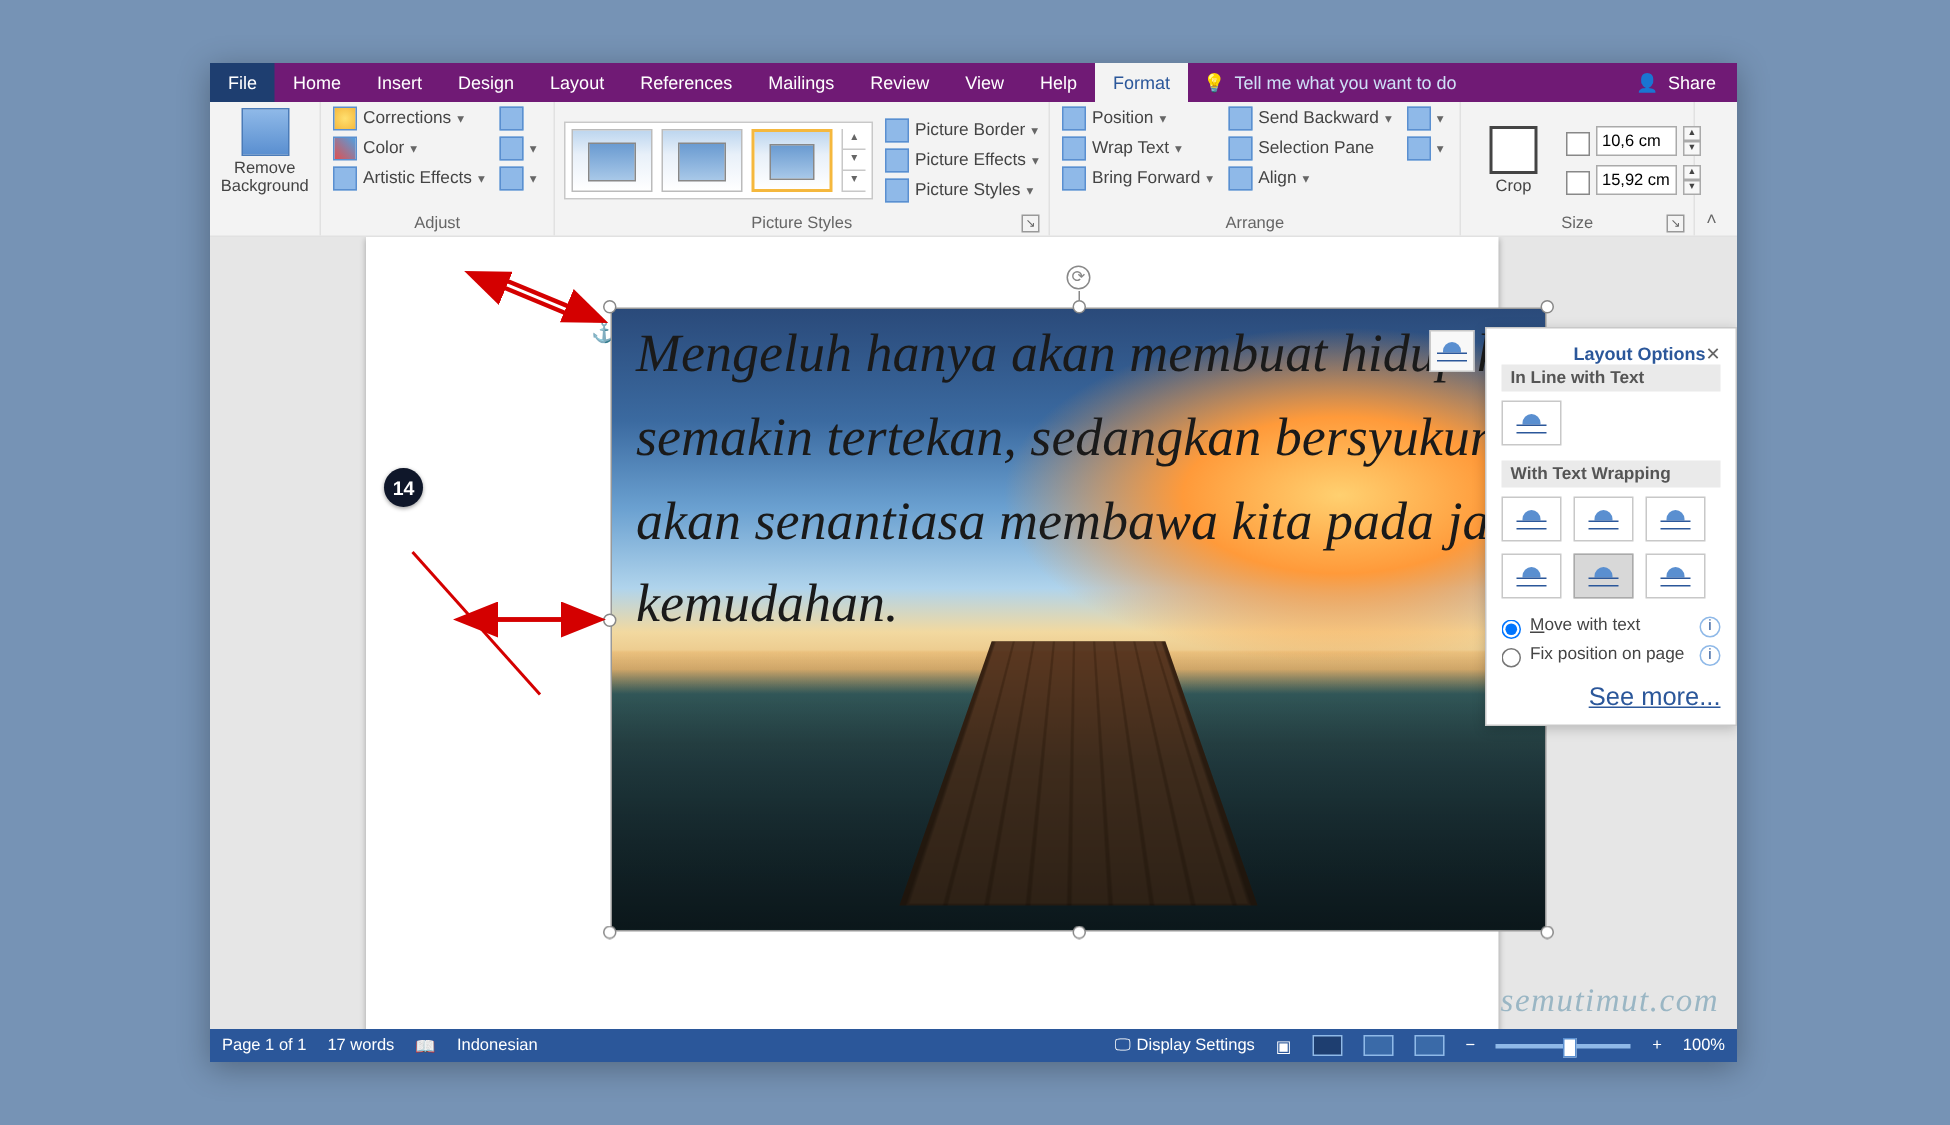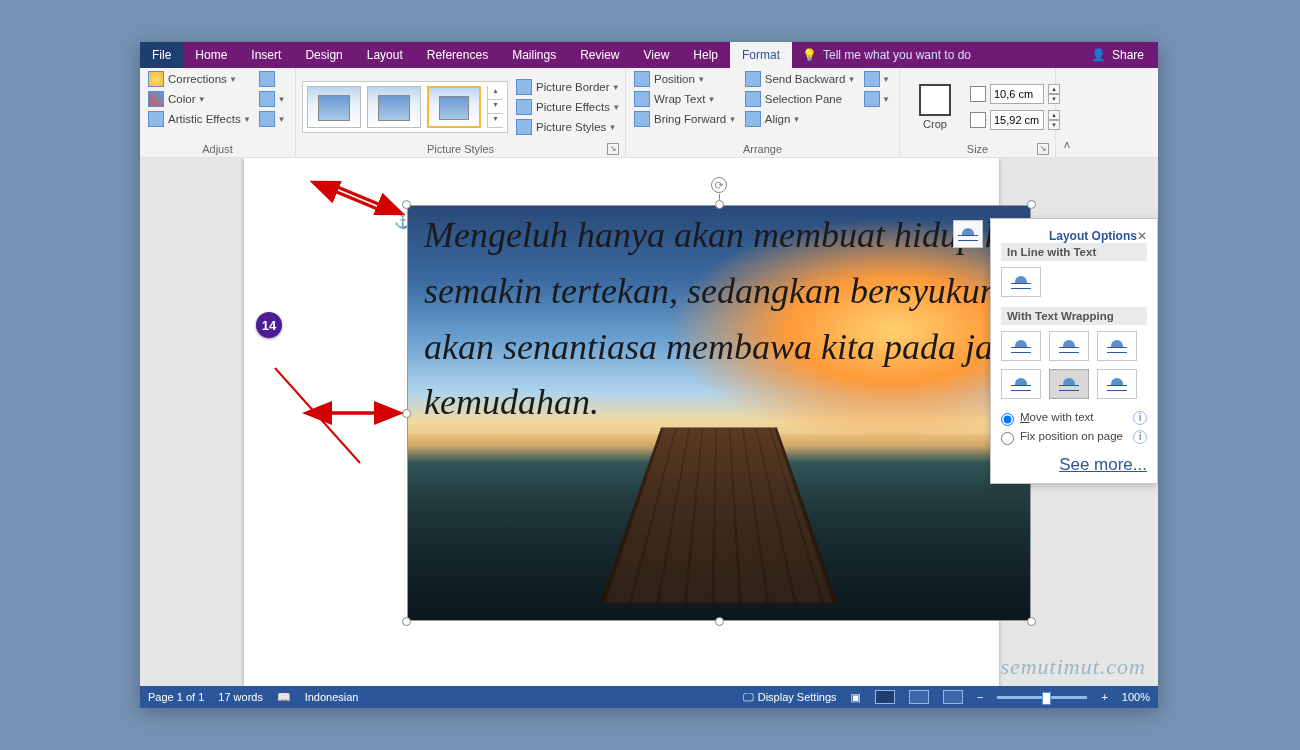--- a/index.html
+++ b/index.html
@@ -21,21 +21,21 @@
 .btn-big { display: flex; flex-direction: column; align-items: center; font-size: 11px; color: #444; padding: 2px 4px; cursor: pointer; min-width: 58px; }
 .btn-big .ico { width: 32px; height: 32px; margin-bottom: 2px; background: linear-gradient(#8fb9e8,#5a8fd0); border: 1px solid #4a7bb8; }
 .ico-sm { width: 16px; height: 16px; display: inline-block; background: #8fb9e8; border: 1px solid #5a8fd0; }
 .dd { font-size: 9px; color: #666; }
 .styles-gallery { display: flex; gap: 6px; border: 1px solid #c8c8c8; padding: 4px; background: #fff; }
 .style-thumb { width: 54px; height: 42px; border: 1px solid #bbb; background: linear-gradient(#bdd6ef,#e8f0f9 40%,#fff); position: relative; cursor: pointer; }
 .style-thumb.sel { border: 2px solid #f5b83d; }
 .style-thumb::after { content: ""; position: absolute; inset: 8px 10px 6px 10px; background: linear-gradient(#6a9bd1,#a8c8e8); border: 1px solid #888; }
 .gallery-more { width: 16px; display: flex; flex-direction: column; border-left: 1px solid #c8c8c8; }
 .gallery-more span { flex: 1; text-align: center; font-size: 8px; color: #666; border-bottom: 1px solid #c8c8c8; cursor: pointer; }
-.spin { display: flex; align-items: center; gap: 4px; }
+.spin { display: flex; align-items: flex-end; gap: 4px; }
 .spin input { width: 54px; height: 20px; font-size: 11px; border: 1px solid #aaa; padding: 0 3px; }
 .spin-btns { display: flex; flex-direction: column; }
 .spin-btns span { width: 12px; height: 10px; border: 1px solid #aaa; font-size: 7px; line-height: 8px; text-align: center; background: #f8f8f8; cursor: pointer; }
 .collapse-rib { width: 22px; display: flex; align-items: flex-end; justify-content: center; font-size: 12px; color: #666; cursor: pointer; padding-bottom: 4px; }
 
 .workspace { flex: 1; background: #e6e6e6; position: relative; overflow: hidden; }
 .page { position: absolute; left: 104px; top: 0; width: 755px; height: 560px; background: #fff; box-shadow: 0 1px 4px rgba(0,0,0,.3); }
 .pic-wrap { position: absolute; left: 163px; top: 47px; width: 624px; height: 416px; }
 .pic { width: 100%; height: 100%; background:
   linear-gradient(rgba(0,0,0,0) 55%, rgba(40,30,20,.35) 70%, rgba(20,15,10,.55)),
@@ -68,21 +68,21 @@
 .sec-head { background: #eaeaea; padding: 3px 6px; font-weight: bold; color: #555; font-size: 11.5px; margin-bottom: 6px; }
 .wrap-grid { display: flex; flex-wrap: wrap; gap: 8px; margin-bottom: 10px; }
 .wrap-opt { width: 40px; height: 30px; border: 1px solid #c8c8c8; background: #fff; display: flex; align-items: center; justify-content: center; cursor: pointer; }
 .wrap-opt.sel { background: #d8d8d8; border-color: #aaa; }
 .radio-row { display: flex; align-items: flex-start; gap: 6px; padding: 2px 0; font-size: 11.5px; color: #444; }
 .radio-row input { margin-top: 2px; }
 .info { width: 14px; height: 14px; border: 1px solid #8fb9e8; border-radius: 50%; color: #2b579a; font-size: 10px; text-align: center; line-height: 12px; cursor: pointer; }
 .see-more { text-align: right; margin-top: 8px; }
 .see-more a { color: #2b579a; font-size: 17px; text-decoration: underline; cursor: pointer; }
 
-.callout { position: absolute; left: 256px; top: 312px; width: 26px; height: 26px; background: #4c1d95; border-radius: 50%; color: #fff; font-weight: bold; font-size: 13px; display: flex; align-items: center; justify-content: center; box-shadow: 0 1px 3px rgba(0,0,0,.4); z-index: 5; }
+.callout { position: absolute; left: 256px; top: 312px; width: 26px; height: 26px; background: #0f172a; border-radius: 50%; color: #fff; font-weight: bold; font-size: 13px; display: flex; align-items: center; justify-content: center; box-shadow: 0 1px 3px rgba(0,0,0,.4); z-index: 5; }
 svg.arrows { position: absolute; left: 0; top: 0; pointer-events: none; z-index: 4; }
 
 .statusbar { height: 22px; background: #2b579a; color: #fff; font-size: 11px; display: flex; align-items: center; padding: 0 8px; gap: 14px; }
 .statusbar .spacer { flex: 1; }
 .sb-item { display: flex; align-items: center; gap: 4px; cursor: pointer; }
 .view-btn { width: 20px; height: 14px; border: 1px solid #8fb9e8; background: #3a6aa8; cursor: pointer; }
 .view-btn.active { background: #1e3e70; }
 .zoom-slider { width: 90px; height: 3px; background: #8fb9e8; position: relative; }
 .zoom-slider::after { content: ""; position: absolute; left: 50%; top: -4px; width: 7px; height: 11px; background: #fff; border: 1px solid #5a8fd0; }
 .watermark { position: absolute; right: 154px; bottom: 70px; font-family: Georgia, serif; font-style: italic; font-size: 22px; color: #9ab6c4; letter-spacing: 1px; z-index: 6; }
@@ -108,20 +108,29 @@
       <span>💡</span>
       <span>Tell me what you want to do</span>
     </div>
     <div class="share">
       <span>👤</span>
       <span>Share</span>
     </div>
   </div>
 
   <div class="ribbon">
+    <div class="group" style="width:74px">
+      <div class="group-body">
+        <div class="btn-big">
+          <span class="ico"></span>
+          <span style="text-align:center;line-height:1.1">Remove Background</span>
+        </div>
+      </div>
+      <div class="group-label">&nbsp;</div>
+    </div>
 
     <div class="group" style="width:156px">
       <div class="group-body">
         <div class="btn-col">
           <div class="btn-row">
               <span class="ico-sm" style="background:radial-gradient(#ffe070,#f5b83d)"></span>
               <span>Corrections</span>
               <span class="dd">▾</span>
             </div>
           <div class="btn-row">

